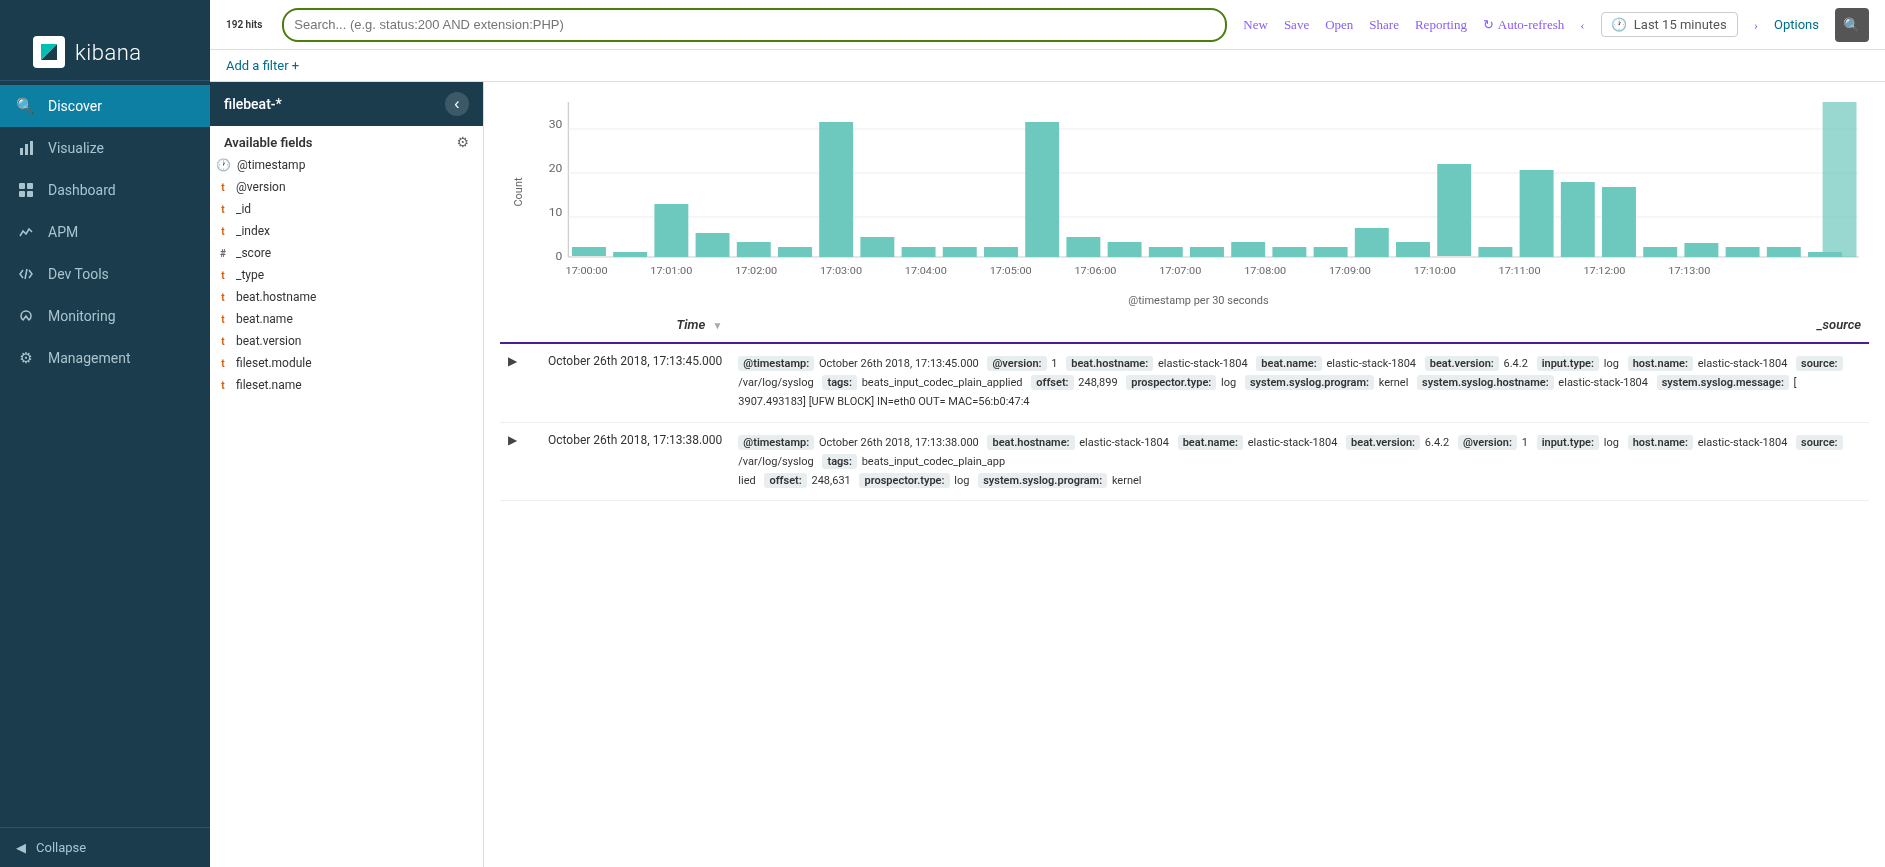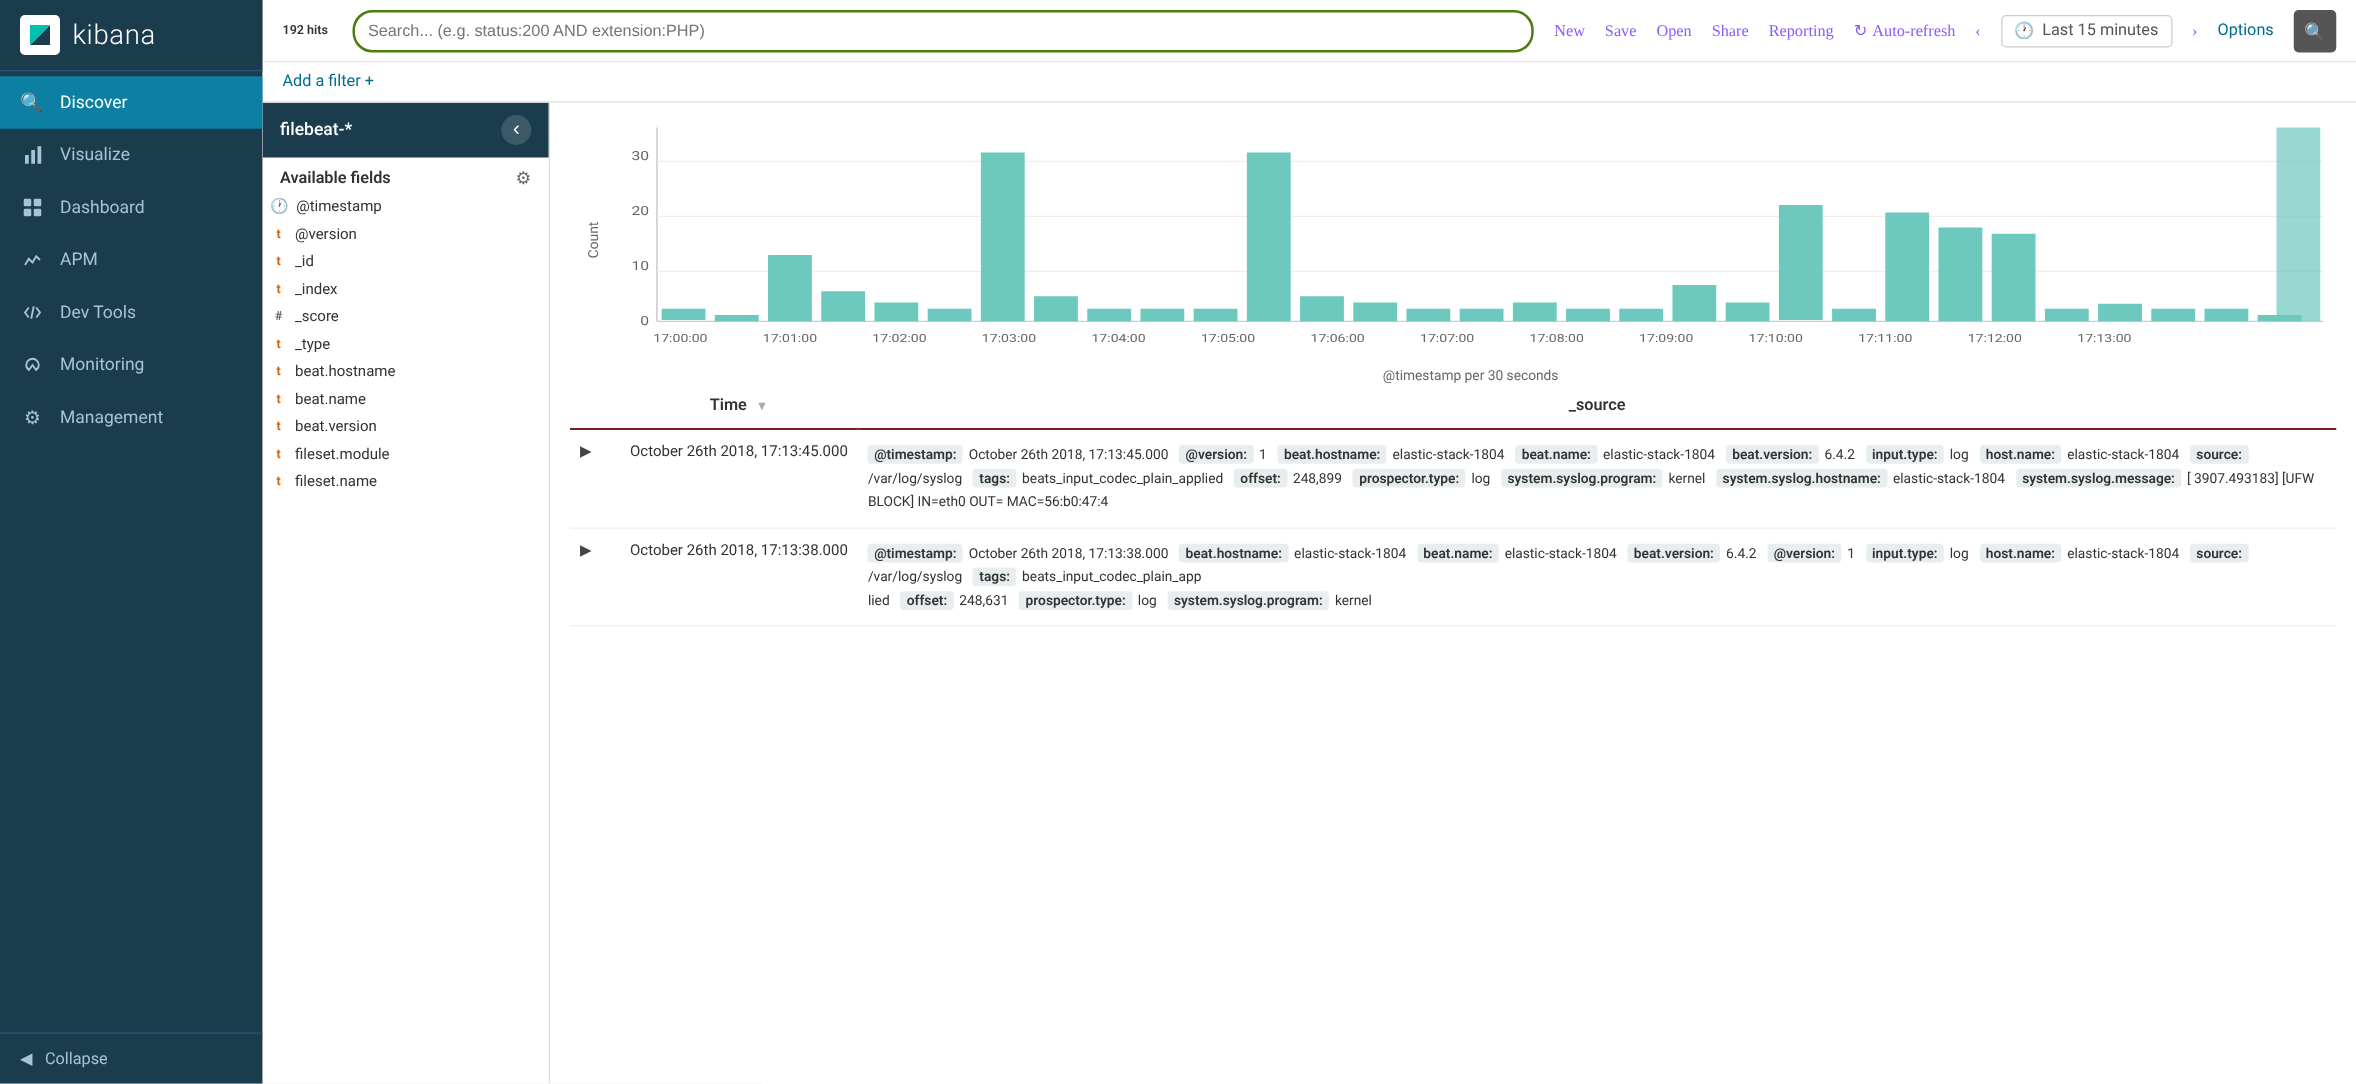--- a/index.html
+++ b/index.html
@@ -10,23 +10,24 @@
       width: 210px;
       background: #1a3c4d;
       color: #fff;
       display: flex;
       flex-direction: column;
       flex-shrink: 0;
     }
     .sidebar-logo {
       display: flex;
       align-items: center;
-      padding: 12px 16px;
+      padding: 12px 33px;
       background: #1a3c4d;
       border-bottom: 1px solid #2a5570;
+      margin-top: 24px;
     }
     .logo-icon {
       width: 32px;
       height: 32px;
       background: #fff;
       border-radius: 4px;
       display: flex; align-items: center; justify-content: center;
       margin-right: 10px;
       flex-shrink: 0;
     }
@@ -142,21 +143,21 @@
 
     
     .content-area {
       display: flex;
       flex: 1;
       overflow: hidden;
     }
 
     
     .left-panel {
-      width: 230px;
+      width: 274px;
       background: #fff;
       border-right: 1px solid #ddd;
       display: flex;
       flex-direction: column;
       flex-shrink: 0;
       overflow-y: auto;
     }
     .index-pattern-header {
       background: #1a3c4d;
       color: #fff;
@@ -239,22 +240,22 @@
     .table-area {
       flex: 1;
       overflow-y: auto;
       padding: 0 16px 16px;
     }
     .results-table {
       width: 100%;
       border-collapse: collapse;
     }
     .results-table th {
-      text-align: center; padding: 10px 8px; border-bottom: 2px solid #7f1d1d;
-      font-size: 13px; color: #333; font-weight: 600; position: sticky; top: 0; background: #fff;
+      text-align: right; padding: 10px 8px; border-bottom: 2px solid #4c1d95;
+      font-size: 13px; color: #333; font-weight: 600; position: sticky; top: 0; background: #fff; font-style: italic;
     }
     .results-table td {
       padding: 10px 8px; border-bottom: 1px solid #eee; vertical-align: top; font-size: 12px;
     }
     .sort-icon { color: #aaa; font-size: 10px; margin-left: 4px; }
     .expand-btn {
       background: none; border: none; cursor: pointer; color: #444; font-size: 12px; padding: 0;
     }
     .time-cell { color: #333; white-space: nowrap; font-size: 12px; }
     .source-cell { color: #333; line-height: 1.6; }

